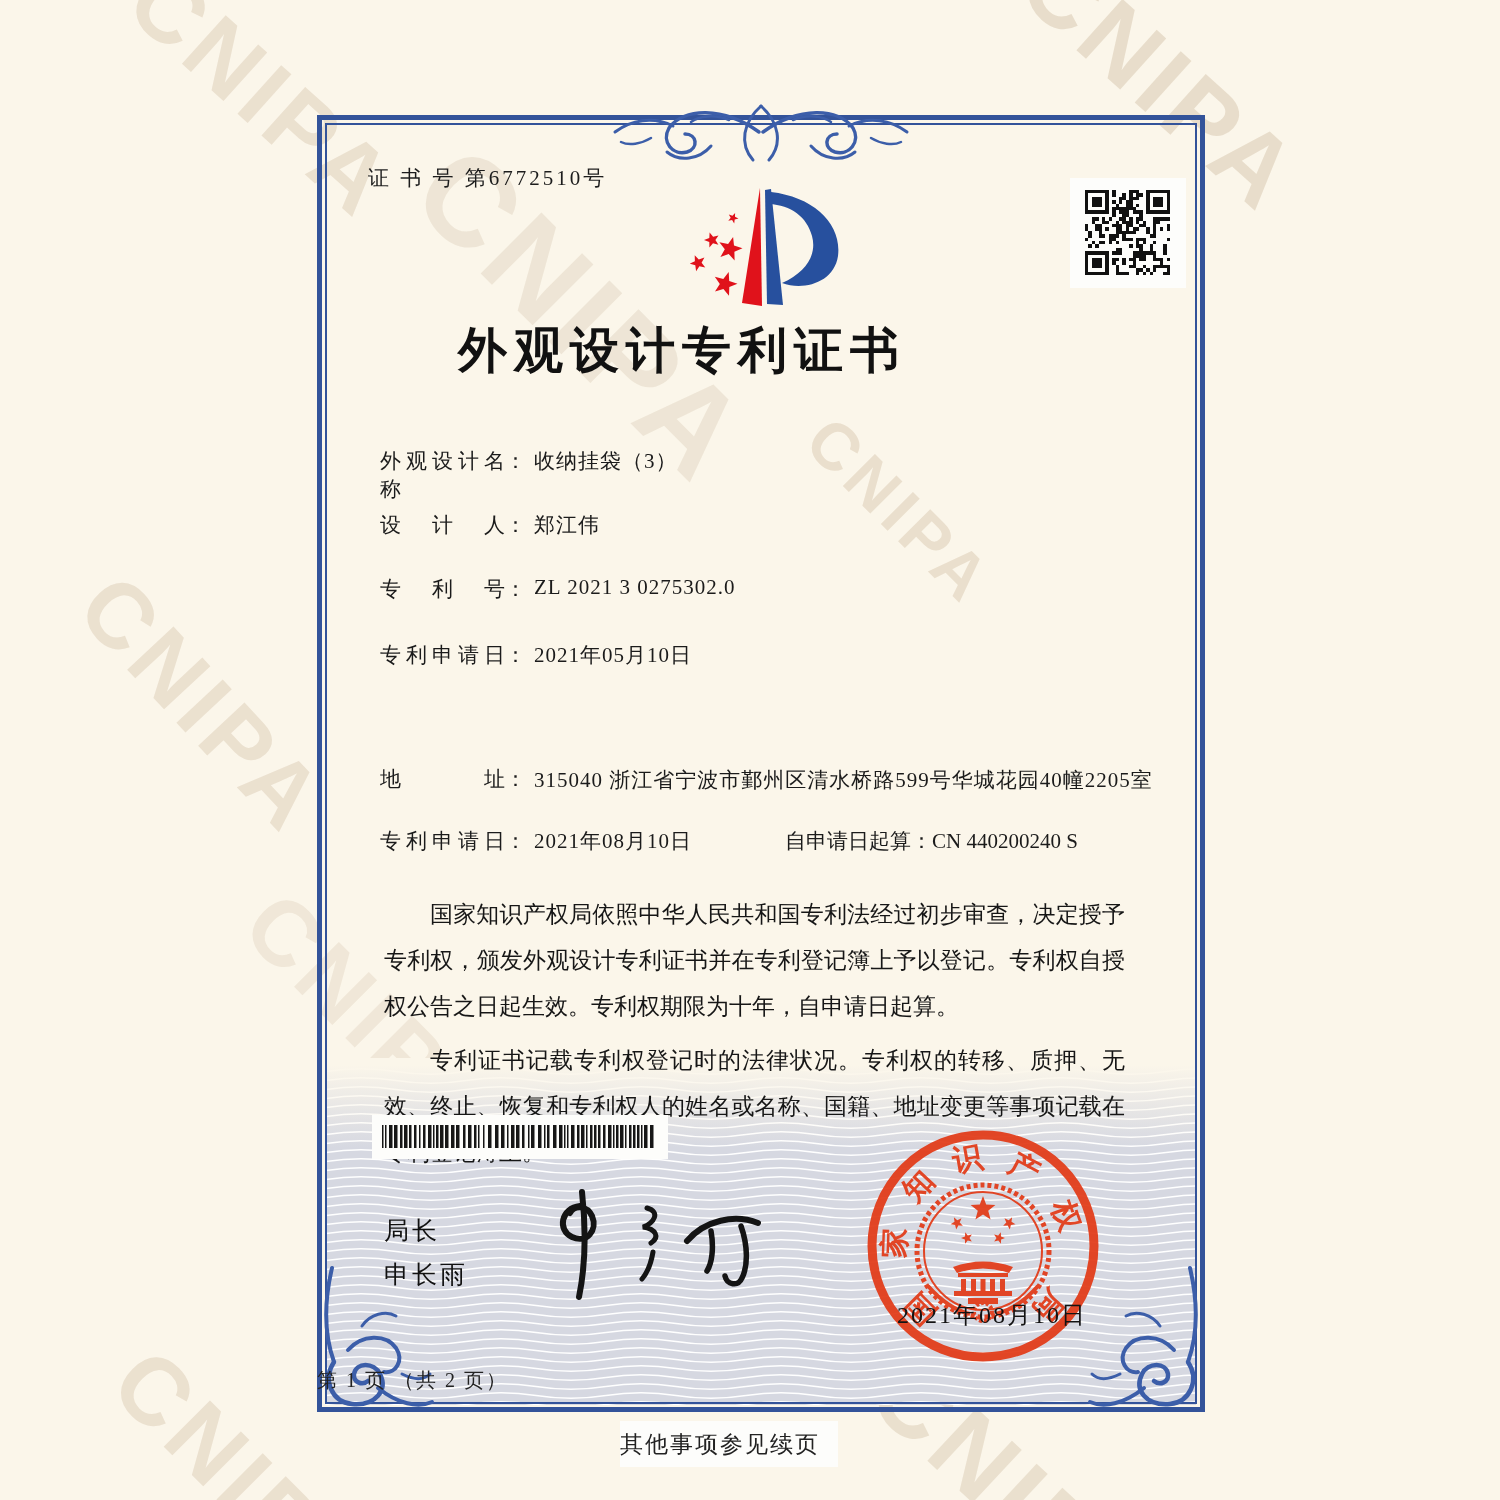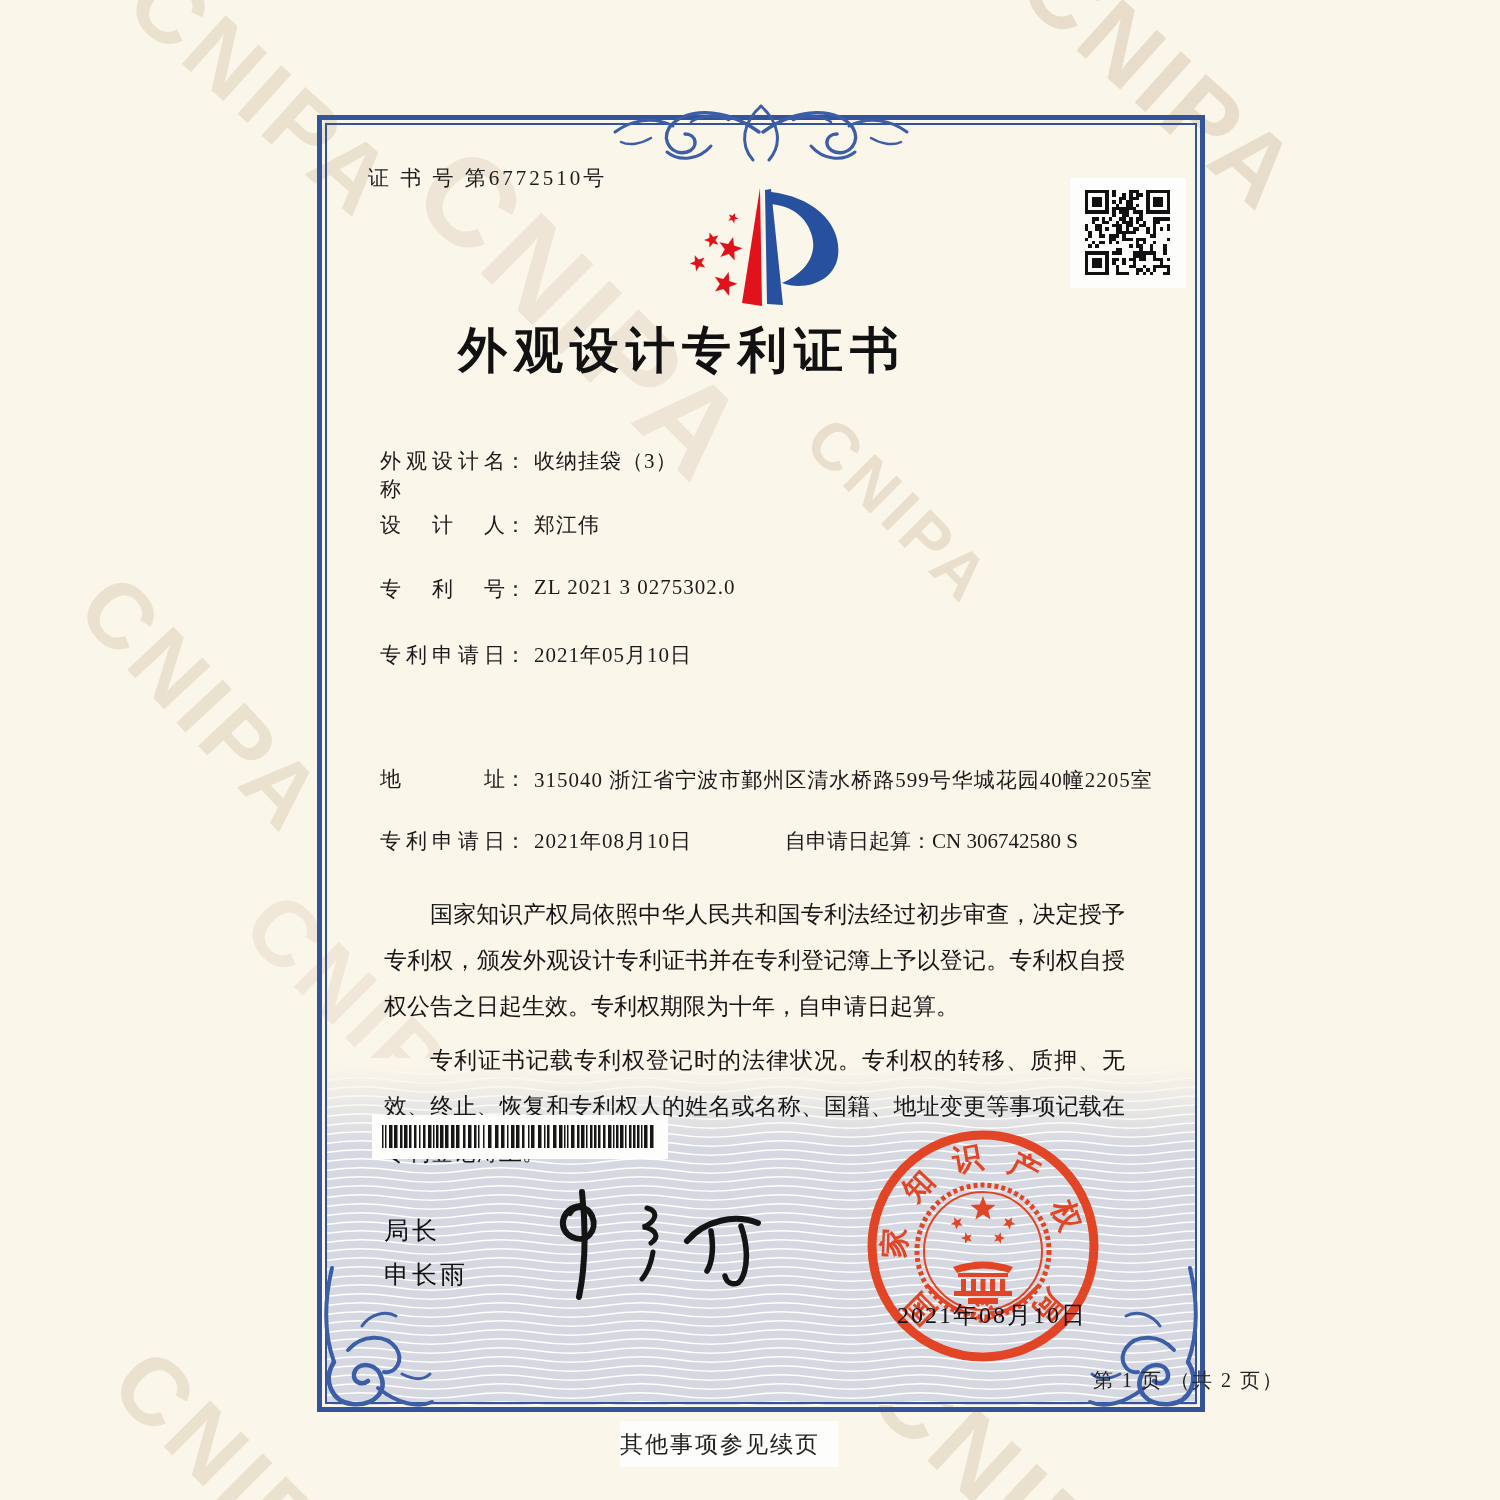--- a/index.html
+++ b/index.html
@@ -23,21 +23,21 @@
   .fvalue{display:inline-block;vertical-align:top;letter-spacing:1px;}
   .fvalue.addr{width:625px;line-height:31px;}
   .grant2{position:absolute;left:405px;top:0;}
   .paras{position:absolute;left:376px;top:884px;width:757px;font-size:23px;line-height:46px;
          text-align:justify;color:#161616;}
   .paras p{margin:8px;text-indent:2em;}
   .whitepatch{position:absolute;background:#fdfdfb;}
   .signer{position:absolute;left:384px;font-size:25px;color:#111;
           font-family:"Liberation Sans","DejaVu Sans",sans-serif;letter-spacing:3px;}
   .sealdate{position:absolute;left:897px;top:1299px;font-size:24px;letter-spacing:2px;color:#131313;z-index:6;}
-  .pagefoot{position:absolute;left:317px;top:1367px;width:967px;text-align:right;
+  .pagefoot{position:absolute;left:317px;top:1367px;width:967px;text-align:left;
             font-size:20px;letter-spacing:2px;color:#222;}
   .contnote{position:absolute;left:570px;top:1429px;width:300px;text-align:center;
             font-size:23px;letter-spacing:2px;color:#222;}
   svg{display:block;}
   .abs{position:absolute;}
 </style>
 </head>
 <body>
 
 <div class="page">
@@ -435,21 +435,21 @@
   </div>
   <div class="frow" style="top:641px;">
     <span class="flabel">专利申请日</span><span class="fcolon">：</span><span class="fvalue">2021年05月10日</span>
   </div>
   <div class="frow" style="top:765px;">
     <span class="flabel">地址</span><span class="fcolon">：</span><span class="fvalue addr">315040 浙江省宁波市鄞州区清水桥路599号华城花园40幢2205室</span>
   </div>
   <div class="frow" style="top:827px;width:760px;">
     <span class="flabel">专利申请日</span><span class="fcolon">：</span><span class="fvalue">2021年08月10日</span>
     <span class="grant2">
-      <span>自申请日起算</span><span>：</span><span>CN 306742580 S</span>
+      <span>自申请日起算</span><span>：</span><span>CN 440200240 S</span>
     </span>
   </div>
 
   <div class="paras">
     <p>国家知识产权局依照中华人民共和国专利法经过初步审查，决定授予专利权，颁发外观设计专利证书并在专利登记簿上予以登记。专利权自授权公告之日起生效。专利权期限为十年，自申请日起算。</p>
     <p>专利证书记载专利权登记时的法律状况。专利权的转移、质押、无效、终止、恢复和专利权人的姓名或名称、国籍、地址变更等事项记载在专利登记簿上。</p>
   </div>
 
   <div class="whitepatch" style="left:372px;top:1115px;width:296px;height:44px;"></div>
   <svg class="abs" id="barcode" style="left:382px;top:1125px;" width="273" height="23">

